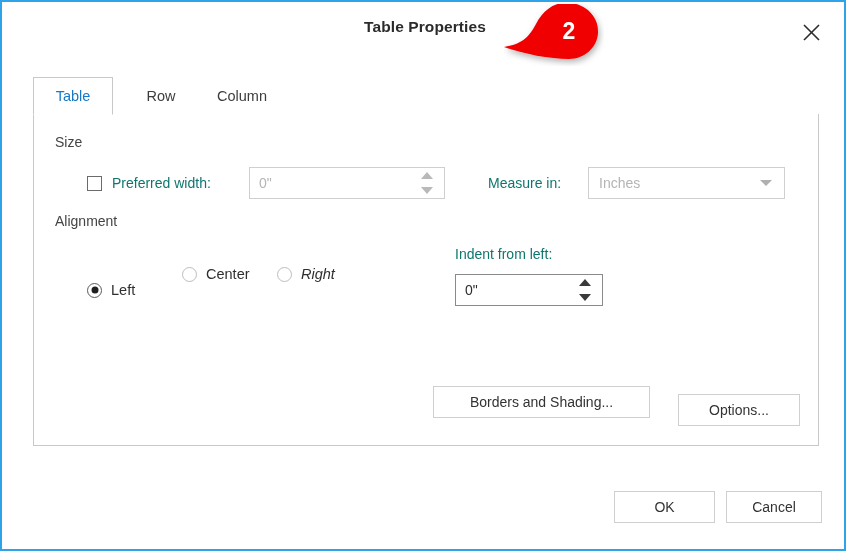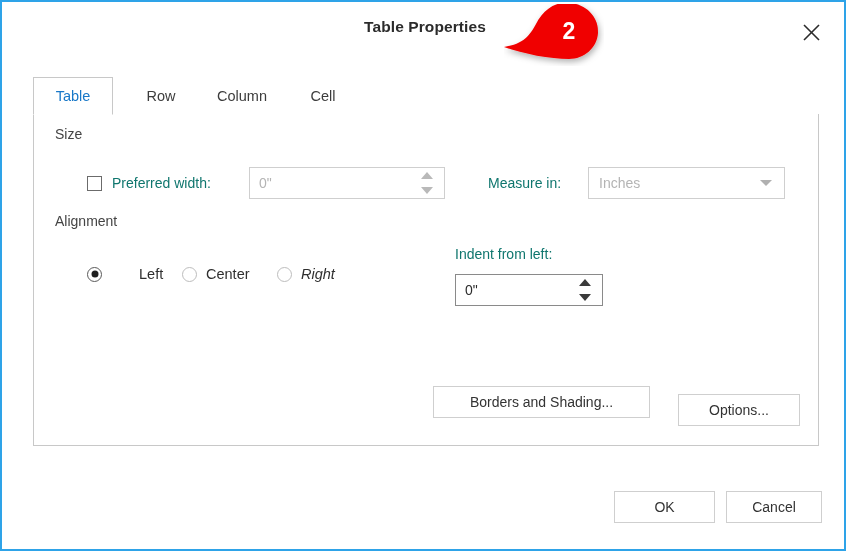--- a/index.html
+++ b/index.html
@@ -287,29 +287,26 @@
   <div id="tab-strip">
     <div class="tab" style="left:98px; width:60px;">
       <span>Row</span>
     </div>
     <div class="tab active" style="left:0px; width:80px;">
       <span>Table</span>
     </div>
     <div class="tab" style="left:163px; width:92px;">
       <span>Column</span>
     </div>
-    <div class="tab" style="left:259px; width:62px;">
-      <span>Cell</span>
-    </div>
   </div>
   <div id="tab-underline"></div>
 
   <div id="content-panel">
 
-    <div class="group-label" style="left:21px; top:12px;">Size</div>
+    <div class="group-label" style="left:21px; top:20px;">Size</div>
 
     <div class="checkbox-box" style="left:53px; top:62px;"></div>
     <div class="field-label" style="left:78px; top:61px;">Preferred width:</div>
 
     <div class="spinner" style="left:215px; top:53px; width:196px; height:32px;">
       <span class="val">0"</span>
       <span class="spin-arrows">
         <span class="tri-up"></span>
         <span class="tri-dn"></span>
       </span>
@@ -317,21 +314,21 @@
 
     <div class="field-label" style="left:454px; top:61px;">Measure in:</div>
 
     <div class="dropdown" style="left:554px; top:53px; width:197px; height:32px;">
       <span class="val">Inches</span>
       <span class="chev"></span>
     </div>
 
     <div class="group-label" style="left:21px; top:99px;">Alignment</div>
 
-    <div class="radio-wrap checked" style="left:53px; top:152px;gap:28px;">
+    <div class="radio-wrap checked" style="left:53px; top:168px;">
       <span class="radio-outer"></span>
       <span class="radio-label">Left</span>
     </div>
 
     <div class="radio-wrap" style="left:148px; top:152px;">
       <span class="radio-outer"></span>
       <span class="radio-label">Center</span>
     </div>
 
     <div class="radio-wrap" style="left:243px; top:152px;font-style:italic;">

